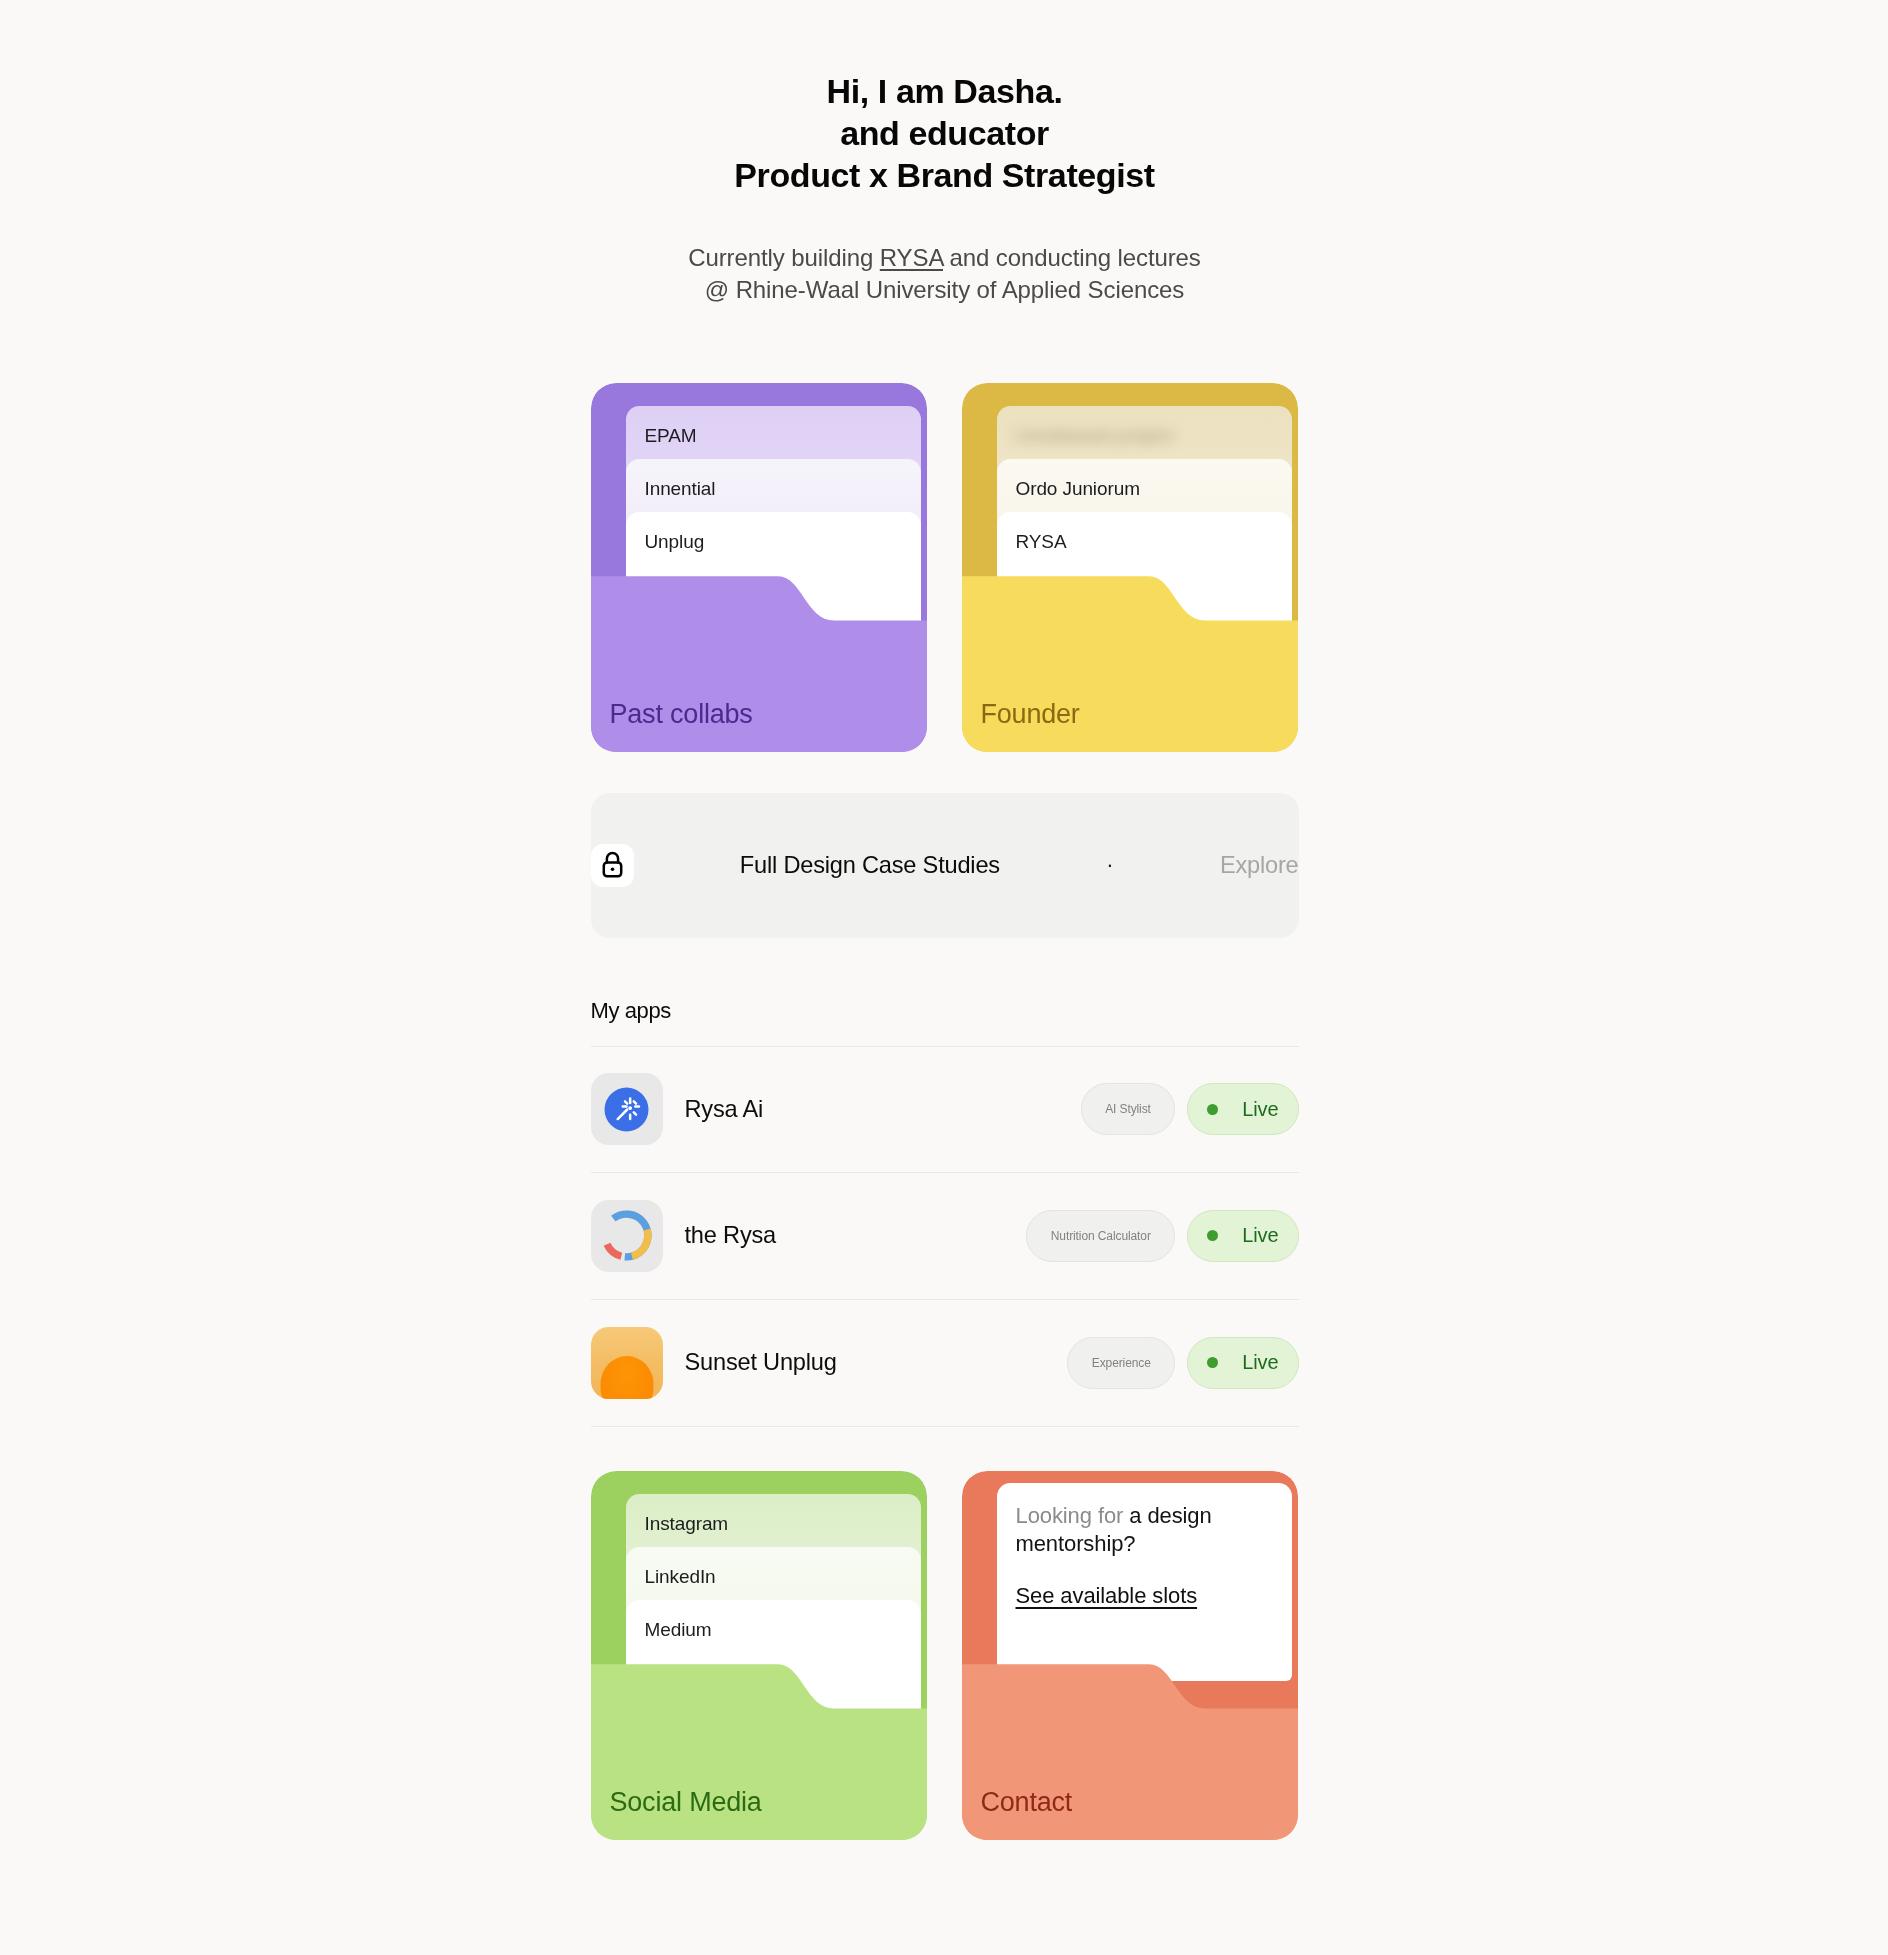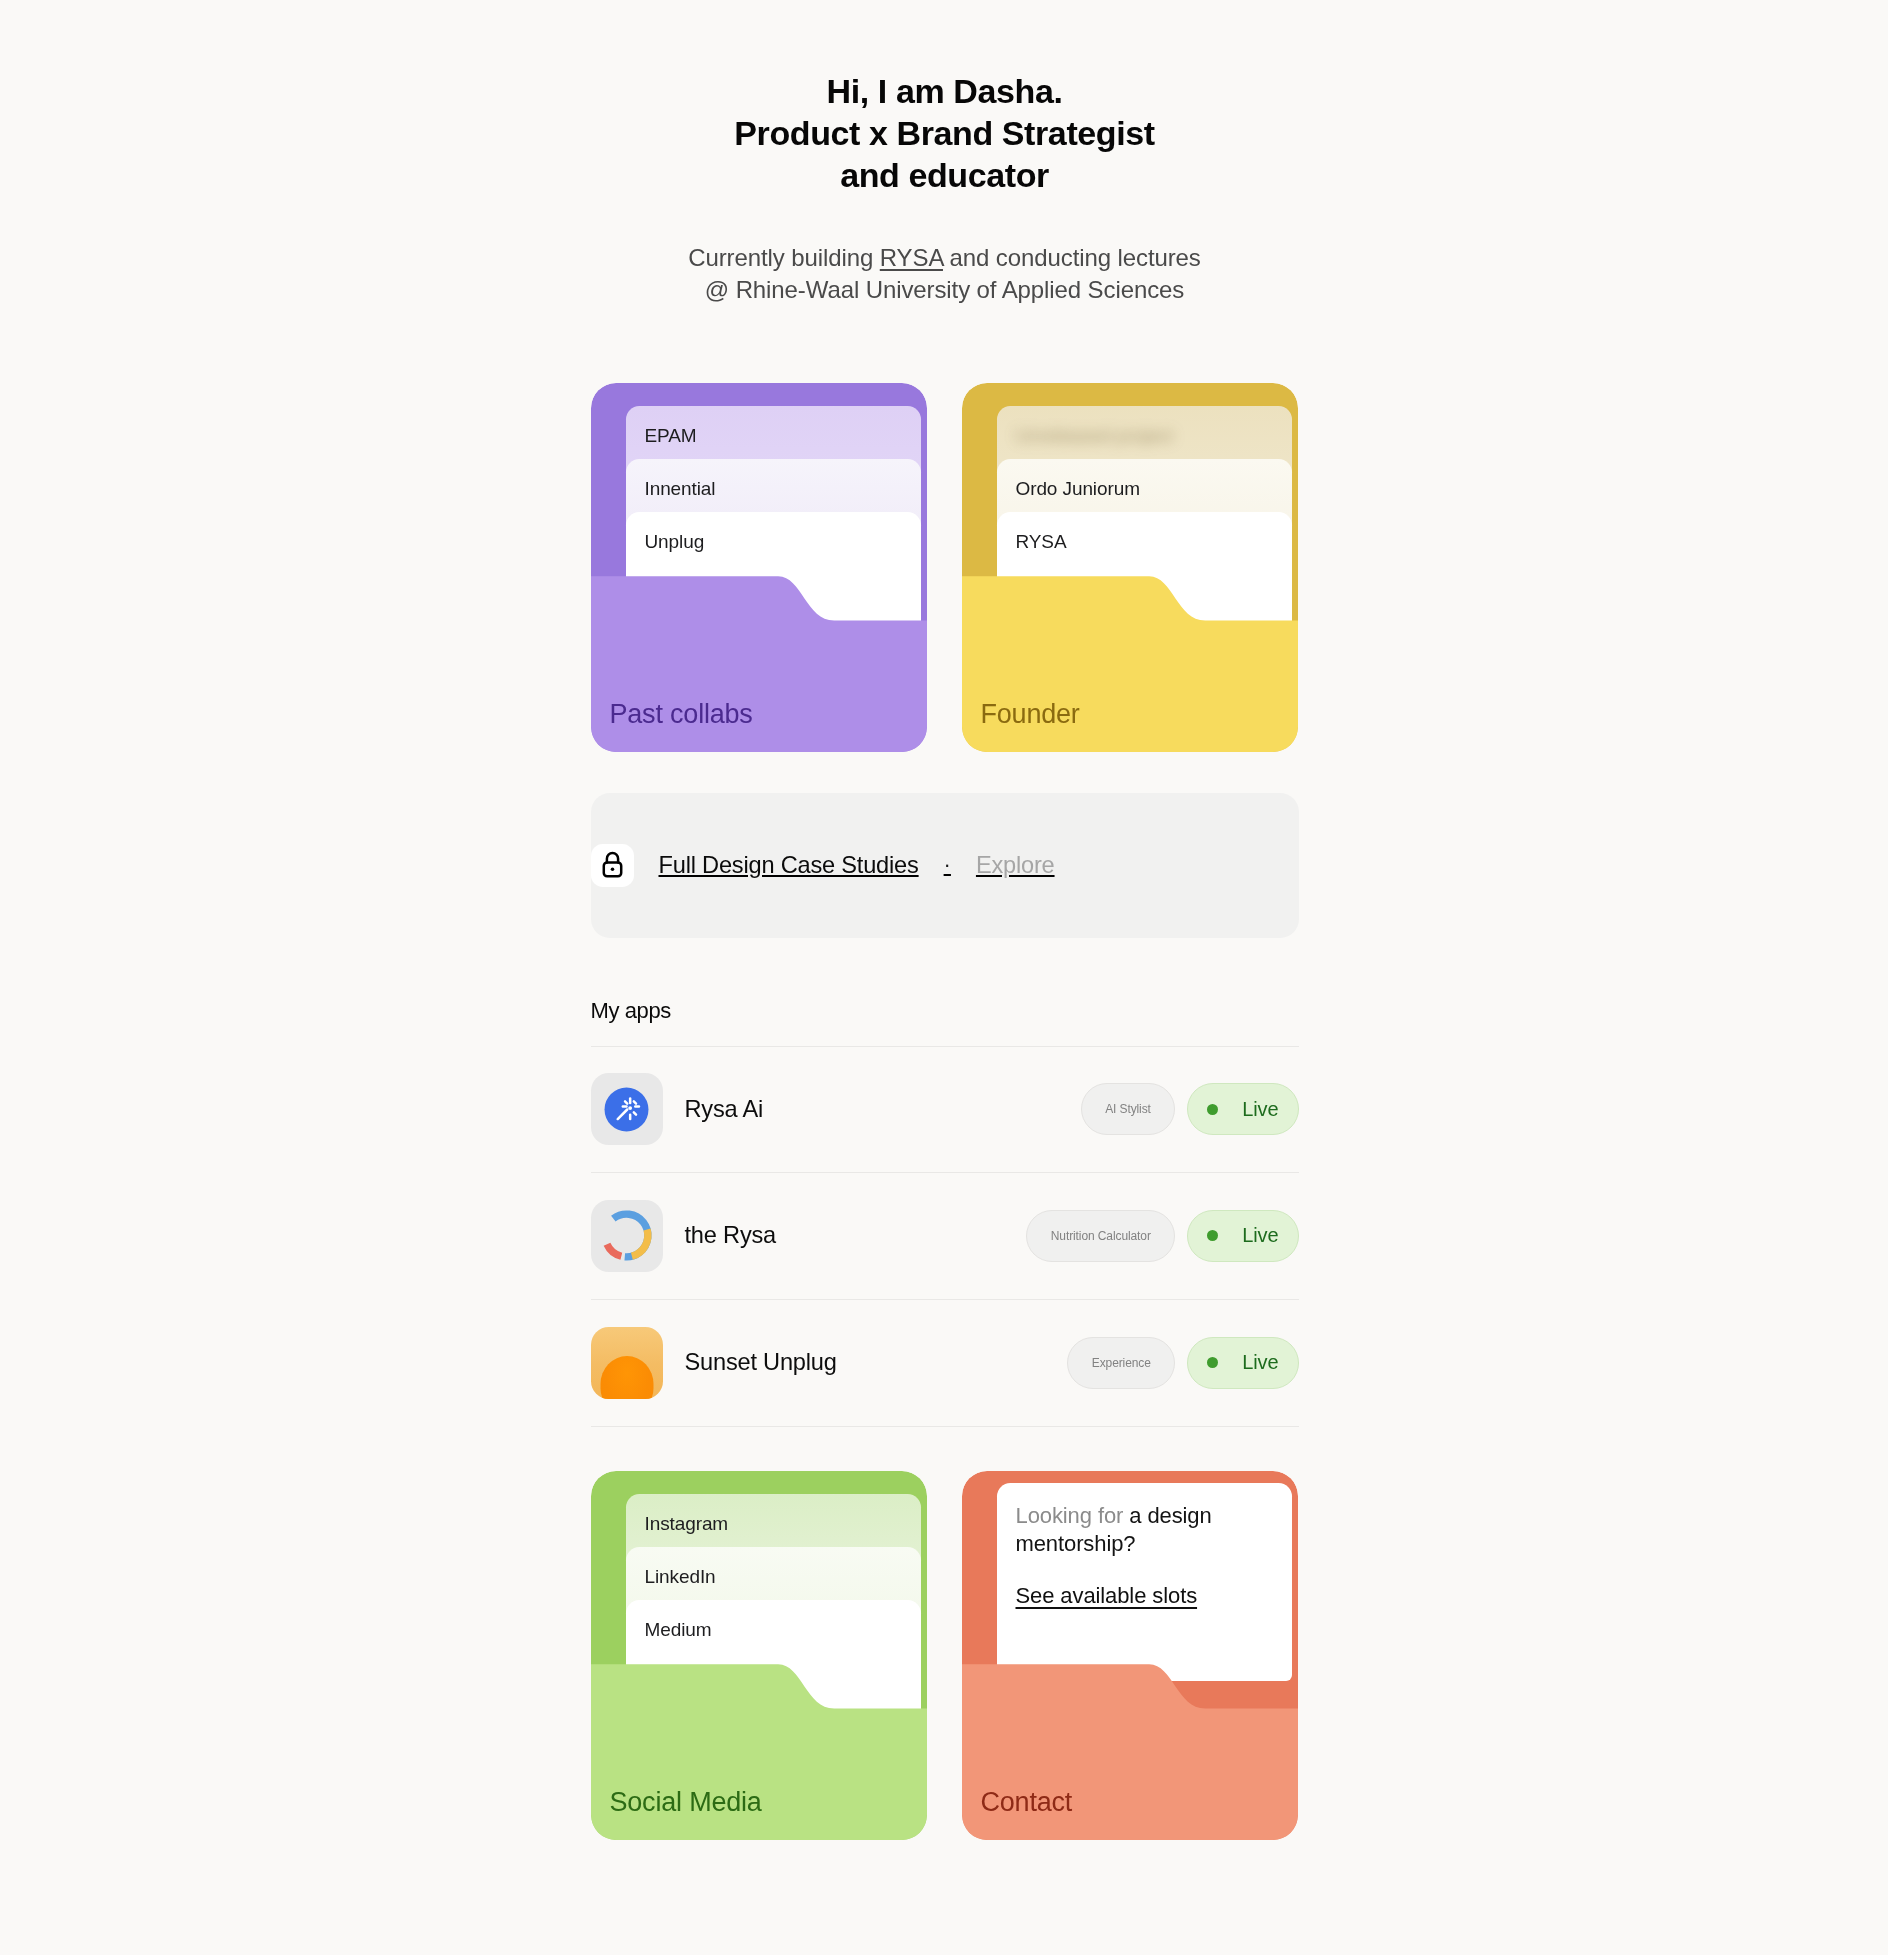--- a/index.html
+++ b/index.html
@@ -143,24 +143,23 @@
   }
 
   
   .locked-bar {
     margin-top: 41px;
     height: 145px;
     background: #f1f1f0;
     border-radius: 19px;
     display: flex;
     align-items: center;
-    justify-content: flex-start;
+    justify-content: space-between;
     gap: 25px;
     cursor: pointer;
-    text-decoration: underline;
   }
   .lock-chip {
     width: 43px; height: 43px;
     background: #ffffff;
     border-radius: 11.8px;
     display: flex; align-items: center; justify-content: center;
     flex: none;
   }
   .locked-title {
     font-size: 23.6px;
@@ -253,22 +252,22 @@
   .bottom-grid { margin-top: 44px; }
 </style>
 </head>
 <body>
 
 <div class="page">
 
   <div class="header">
     <div class="headline">
       <div>Hi, I am Dasha.</div>
+      <div>and educator</div>
       <div>Product x Brand Strategist</div>
-      <div>and educator</div>
     </div>
     <div class="subhead">
       <div>
         <span class="strong">Currently building </span><span class="ulink">RYSA</span><span class="strong"> and conducting lectures</span>
       </div>
       <div class="strong">@ Rhine-Waal University of Applied Sciences</div>
     </div>
   </div>
 
   <div class="col">

